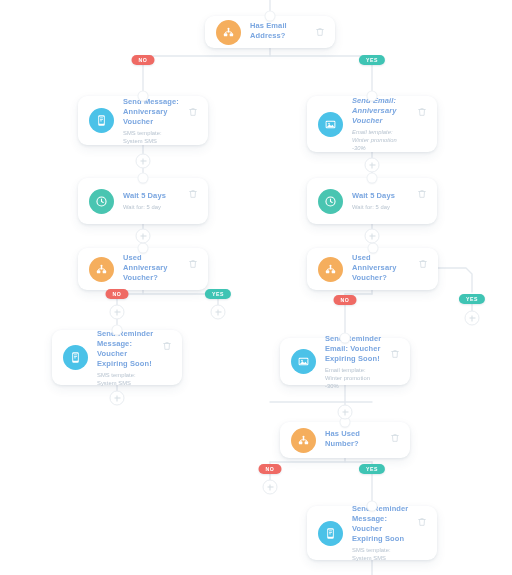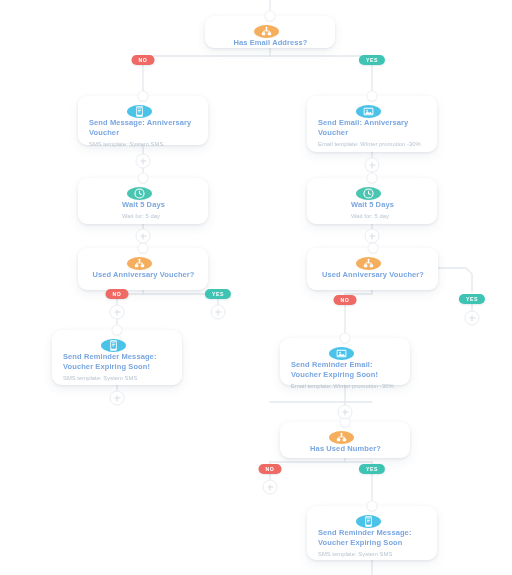--- a/index.html
+++ b/index.html
@@ -35,21 +35,20 @@
   
   .node {
     position: absolute;
     background: #ffffff;
     border-radius: 9px;
     box-shadow: 0 1px 3px rgba(42,65,95,0.10), 0 4px 11px rgba(42,65,95,0.07);
     display: flex;
     align-items: center;
     box-sizing: border-box;
     padding: 9px 10px 9px 11px;
-    flex-direction: column;
   }
 
   .node-icon {
     width: 25px;
     height: 25px;
     min-width: 25px;
     border-radius: 50%;
     display: flex;
     align-items: center;
     justify-content: center;
@@ -230,21 +229,21 @@
       <span class="node-title" style="display:block;">Send Message: Anniversary Voucher</span>
       <span class="node-sub" style="display:block;">SMS template: System SMS</span>
     </span>
     <svg class="trash" viewBox="0 0 24 24" fill="none" stroke="#cfd8e0" stroke-width="2" stroke-linecap="round">
       <path d="M4 6h16"></path>
         <path d="M9 6V4h6v2"></path>
         <path d="M6 6l1 14h10l1-14"></path>
     </svg>
   </div>
 
-  <div class="node" style="left:307px; top:96px; width:130px; height:56px;">
+  <div class="node" style="left:307px; top:96px; width:130px; height:56px;font-style:italic;">
     <span class="anchor"></span>
     <span class="node-icon email">
       <svg width="13" height="13" viewBox="0 0 24 24" fill="#ffffff">
         <rect x="3" y="5" width="18" height="14" rx="2.2"></rect>
         <rect x="4.8" y="6.8" width="14.4" height="10.4" rx="1.2" fill="#4bc2e8"></rect>
         <circle cx="9.2" cy="10.4" r="1.5" fill="#ffffff"></circle>
         <path d="M5.4 16.4 L10 11.6 L13.2 14.8 L15.6 12.6 L18.6 16.4 Z" fill="#ffffff"></path>
       </svg>
     </span>
     <span class="node-body">

